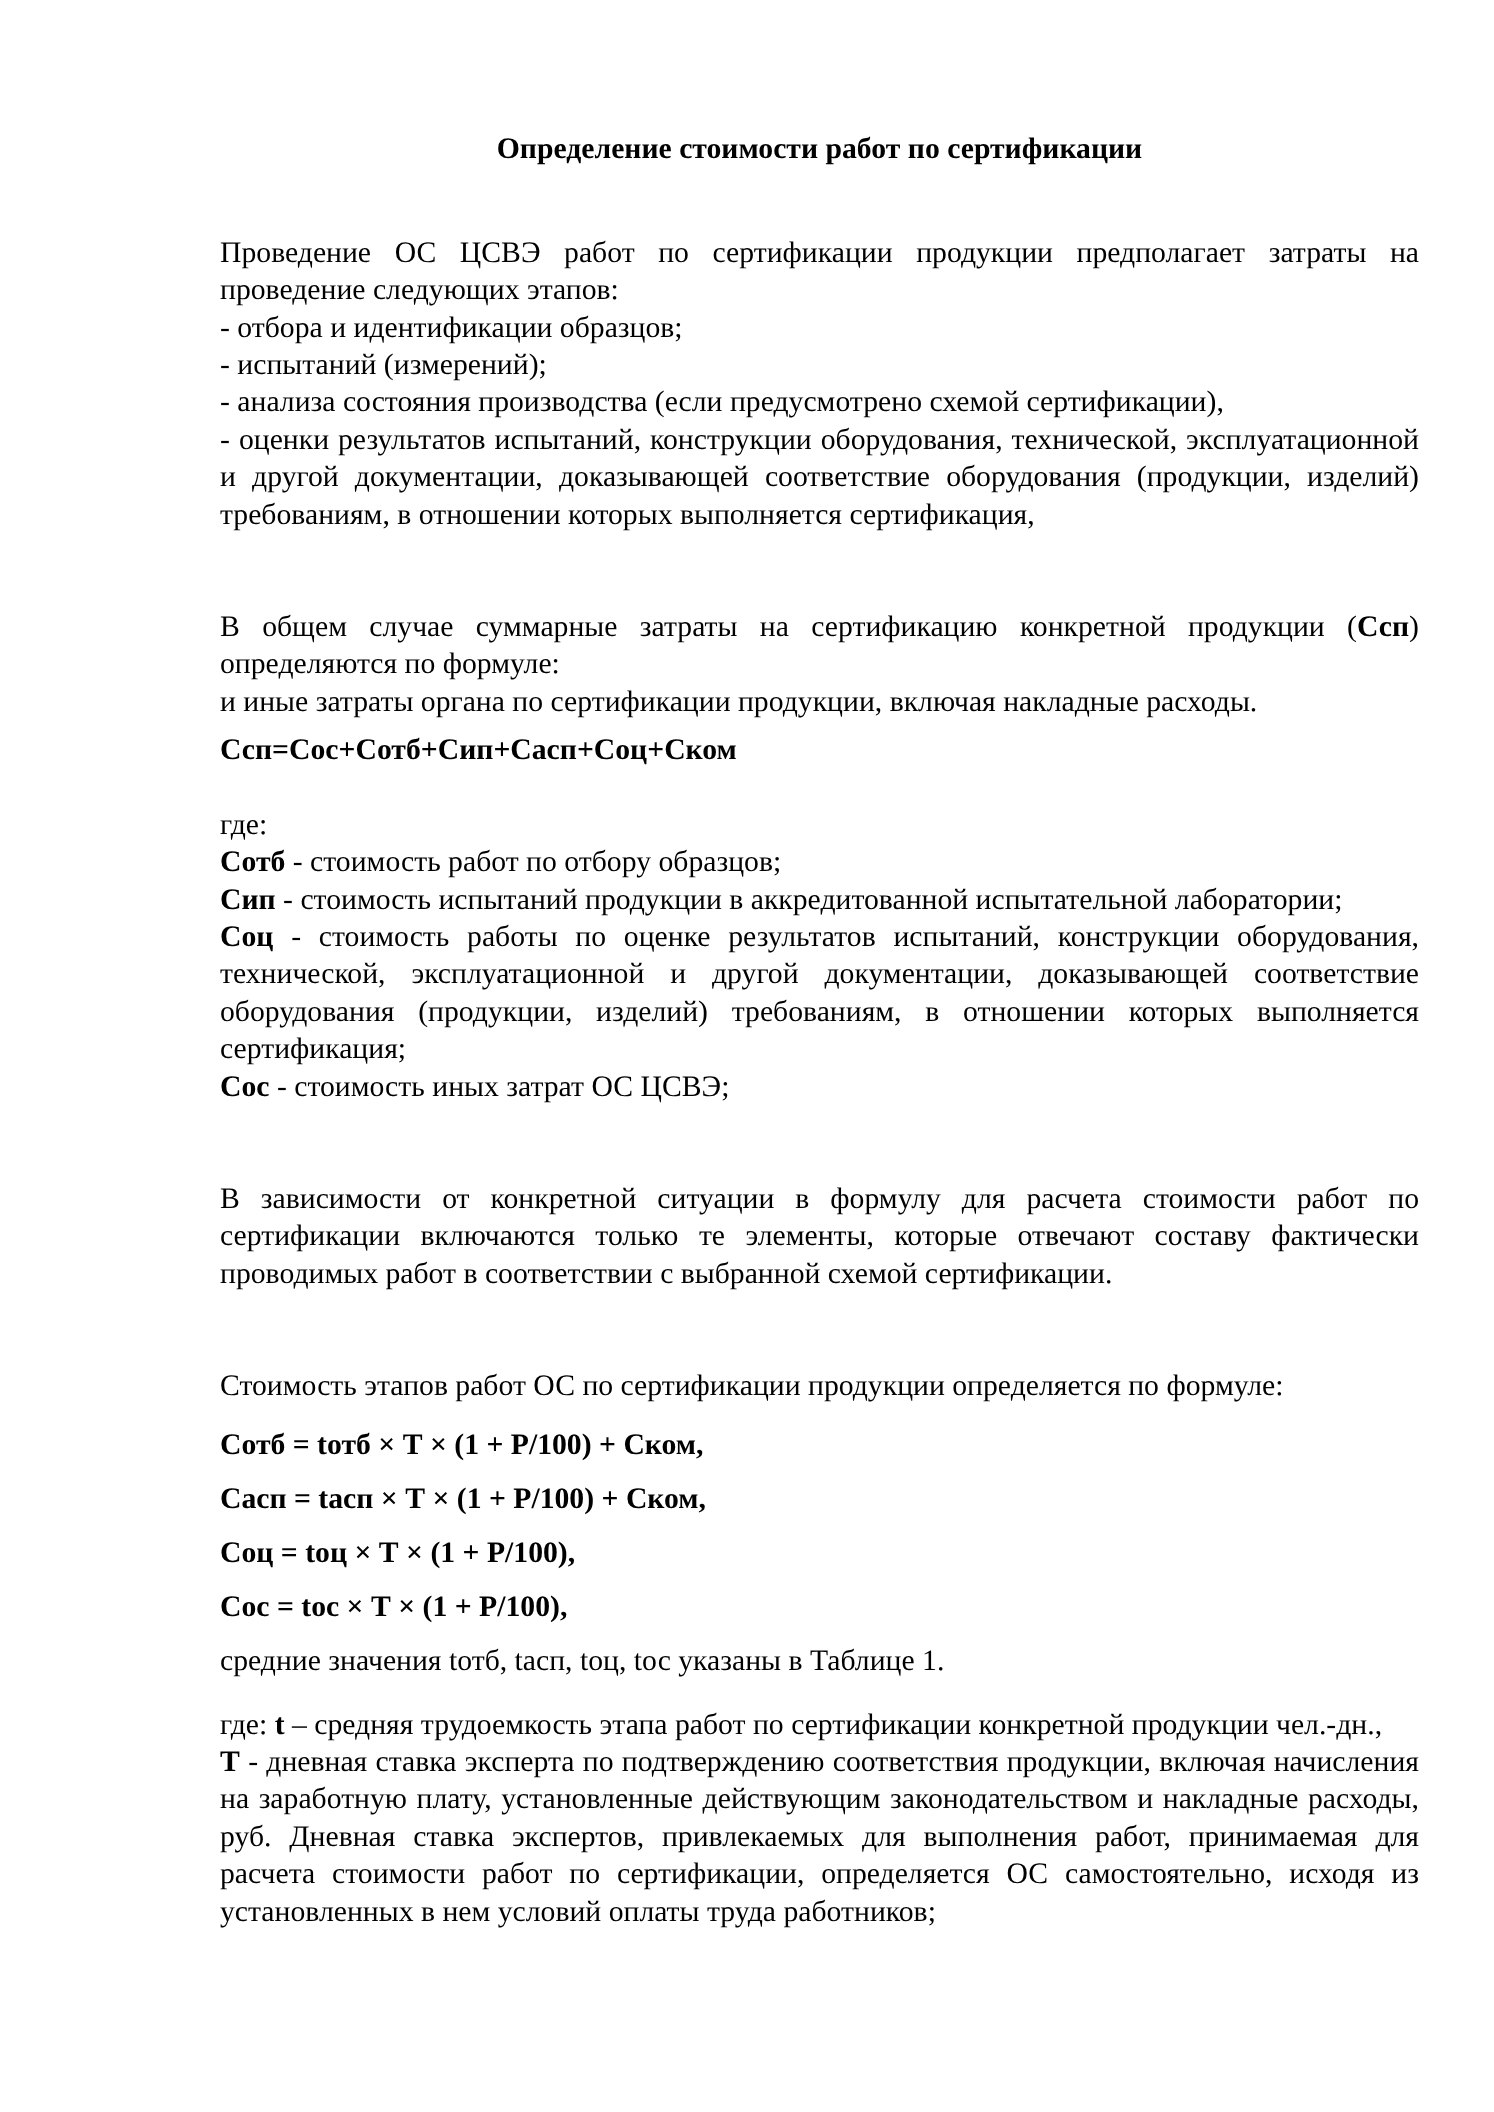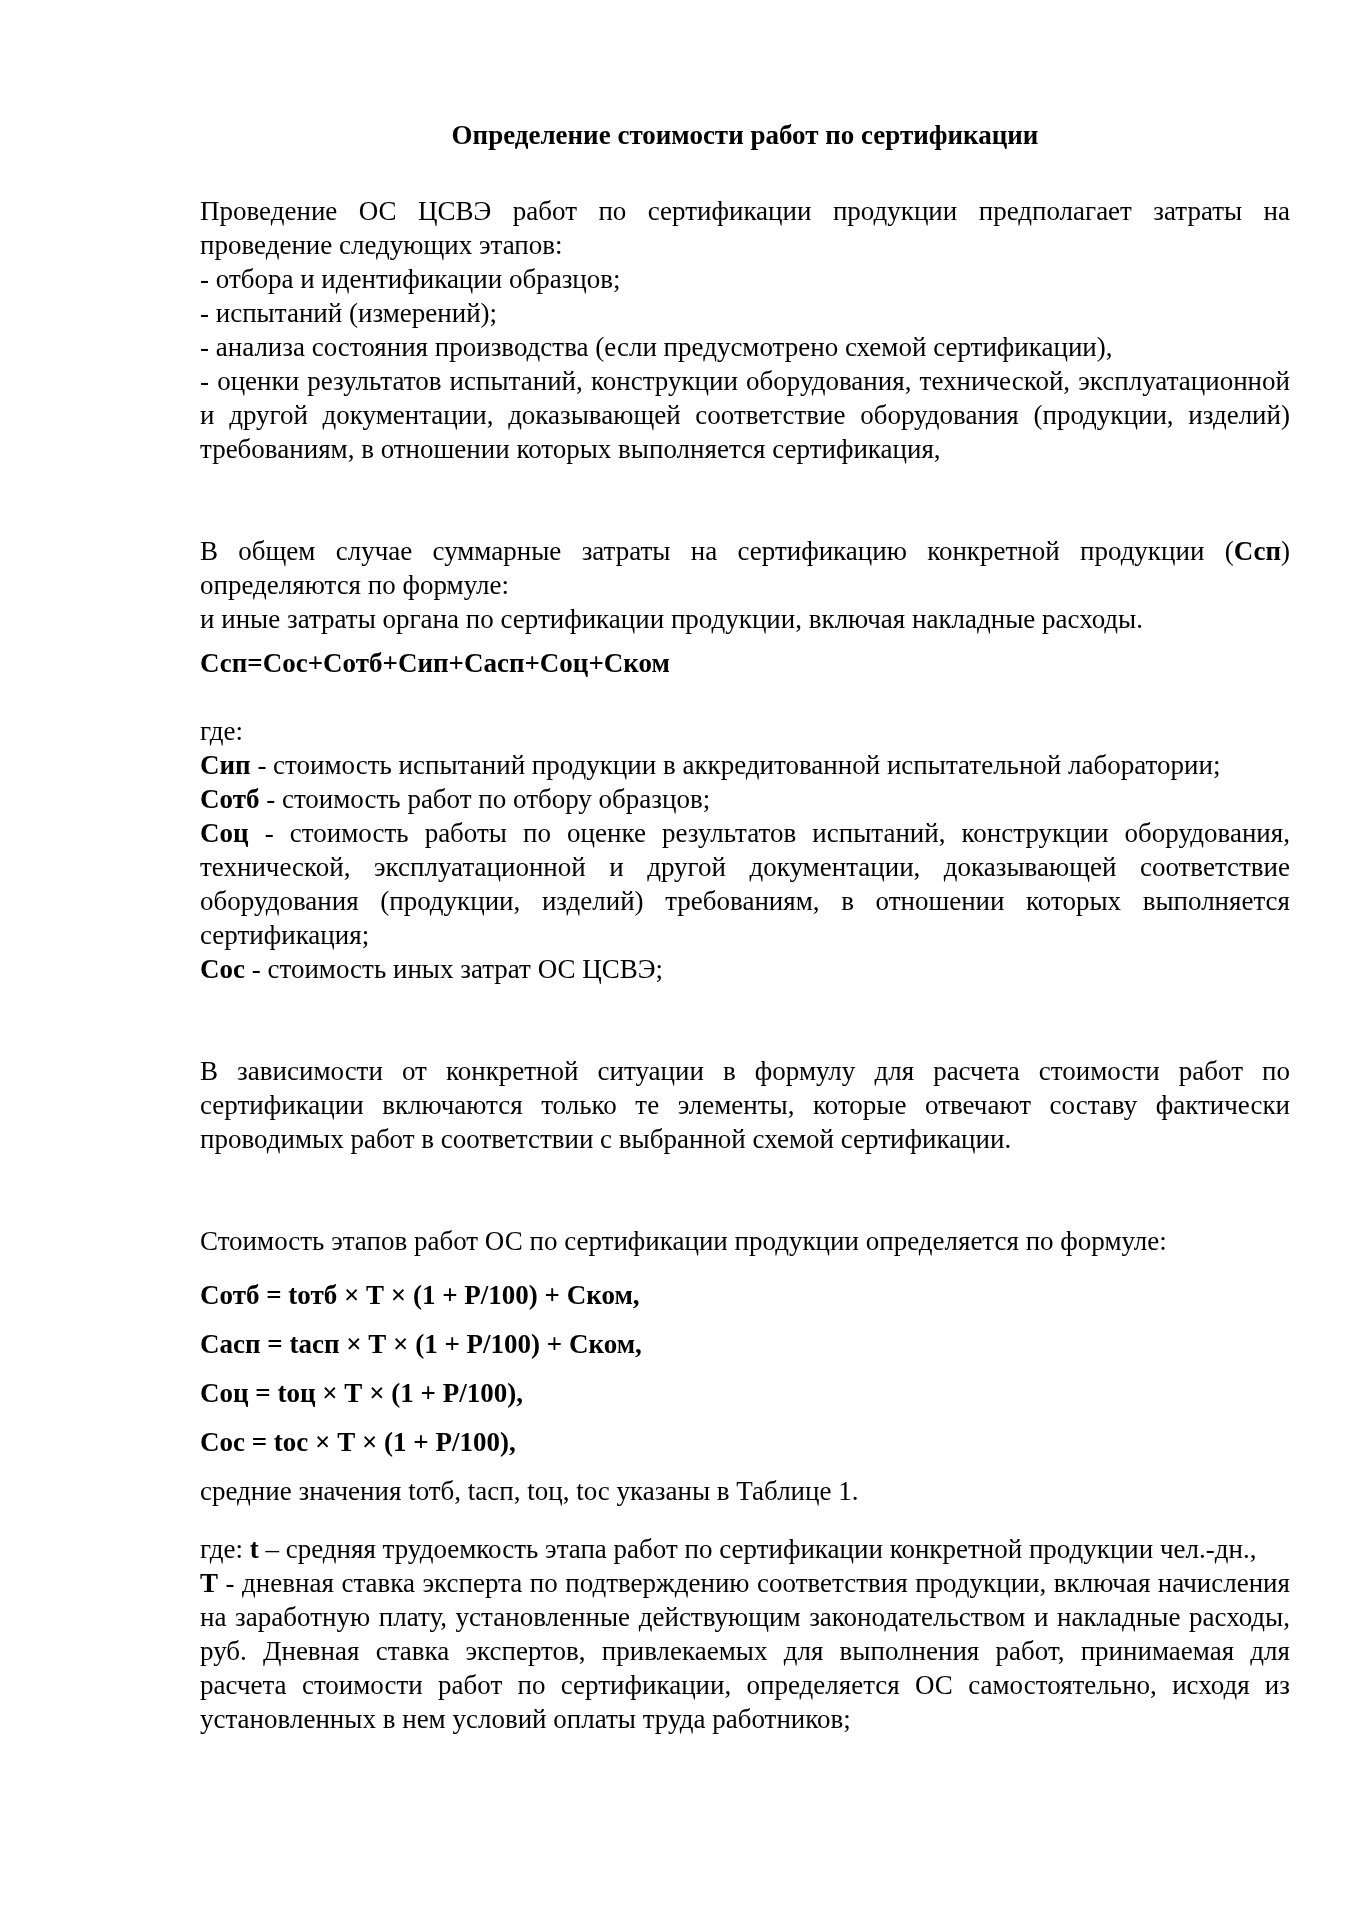--- a/index.html
+++ b/index.html
@@ -44,31 +44,31 @@
   .b {
     font-weight: bold;
   }
 </style>
 </head>
 <body>
 
 <div class="page">
   <div class="content" id="doc-content">
       <div class="block title"><span class="b">Определение стоимости работ по сертификации</span></div>
-      <div class="block justify" style="margin-top: 42px;"><span>Проведение ОС ЦСВЭ работ по сертификации продукции предполагает затраты на проведение следующих этапов:</span></div>
+      <div class="block justify" style="margin-top: 60px;"><span>Проведение ОС ЦСВЭ работ по сертификации продукции предполагает затраты на проведение следующих этапов:</span></div>
       <div class="block"><span>- отбора и идентификации образцов;</span></div>
       <div class="block"><span>- испытаний (измерений);</span></div>
       <div class="block nowrap"><span>- анализа состояния производства (если предусмотрено схемой сертификации),</span></div>
       <div class="block justify"><span>- оценки результатов испытаний, конструкции оборудования, технической, эксплуатационной и другой документации, доказывающей соответствие оборудования (продукции, изделий) требованиям, в отношении которых выполняется сертификация,</span></div>
       <div class="block justify" style="margin-top: 68px;"><span>В общем случае суммарные затраты на сертификацию конкретной продукции (</span><span class="b">Ссп</span><span>) определяются по формуле:</span></div>
       <div class="block"><span>и иные затраты органа по сертификации продукции, включая накладные расходы.</span></div>
       <div class="block formula nowrap" style="margin-top: 10px;"><span class="b">Ссп=Сос+Сотб+Сип+Сасп+Соц+Ском</span></div>
       <div class="block" style="margin-top: 34px;"><span>где:</span></div>
+      <div class="block"><span class="b">Сотб</span><span> - стоимость работ по отбору образцов;</span></div>
       <div class="block nowrap"><span class="b">Сип</span><span> - стоимость испытаний продукции в аккредитованной испытательной лаборатории;</span></div>
-      <div class="block"><span class="b">Сотб</span><span> - стоимость работ по отбору образцов;</span></div>
       <div class="block justify"><span class="b">Соц</span><span> - стоимость работы по оценке результатов испытаний, конструкции оборудования, технической, эксплуатационной и другой документации, доказывающей соответствие оборудования (продукции, изделий) требованиям, в отношении которых выполняется сертификация;</span></div>
       <div class="block"><span class="b">Сос</span><span> - стоимость иных затрат ОС ЦСВЭ;</span></div>
       <div class="block justify" style="margin-top: 68px;"><span>В зависимости от конкретной ситуации в формулу для расчета стоимости работ по сертификации включаются только те элементы, которые отвечают составу фактически проводимых работ в соответствии с выбранной схемой сертификации.</span></div>
       <div class="block nowrap" style="margin-top: 68px;"><span>Стоимость этапов работ ОС по сертификации продукции определяется по формуле:</span></div>
       <div class="block formula nowrap" style="margin-top: 20px;"><span class="b">Сотб = tотб × Т × (1 + Р/100) + Ском,</span></div>
       <div class="block formula nowrap" style="margin-top: 15px;"><span class="b">Сасп = tасп × Т × (1 + Р/100) + Ском,</span></div>
       <div class="block formula nowrap" style="margin-top: 15px;"><span class="b">Соц = tоц × Т × (1 + Р/100),</span></div>
       <div class="block formula nowrap" style="margin-top: 15px;"><span class="b">Сос = tос × Т × (1 + Р/100),</span></div>
       <div class="block" style="margin-top: 15px;"><span>средние значения tотб, tасп, tоц, tос указаны в Таблице 1.</span></div>
       <div class="block nowrap" style="margin-top: 24px;"><span>где: </span><span class="b">t</span><span> – средняя трудоемкость этапа работ по сертификации конкретной продукции чел.-дн.,</span></div>

